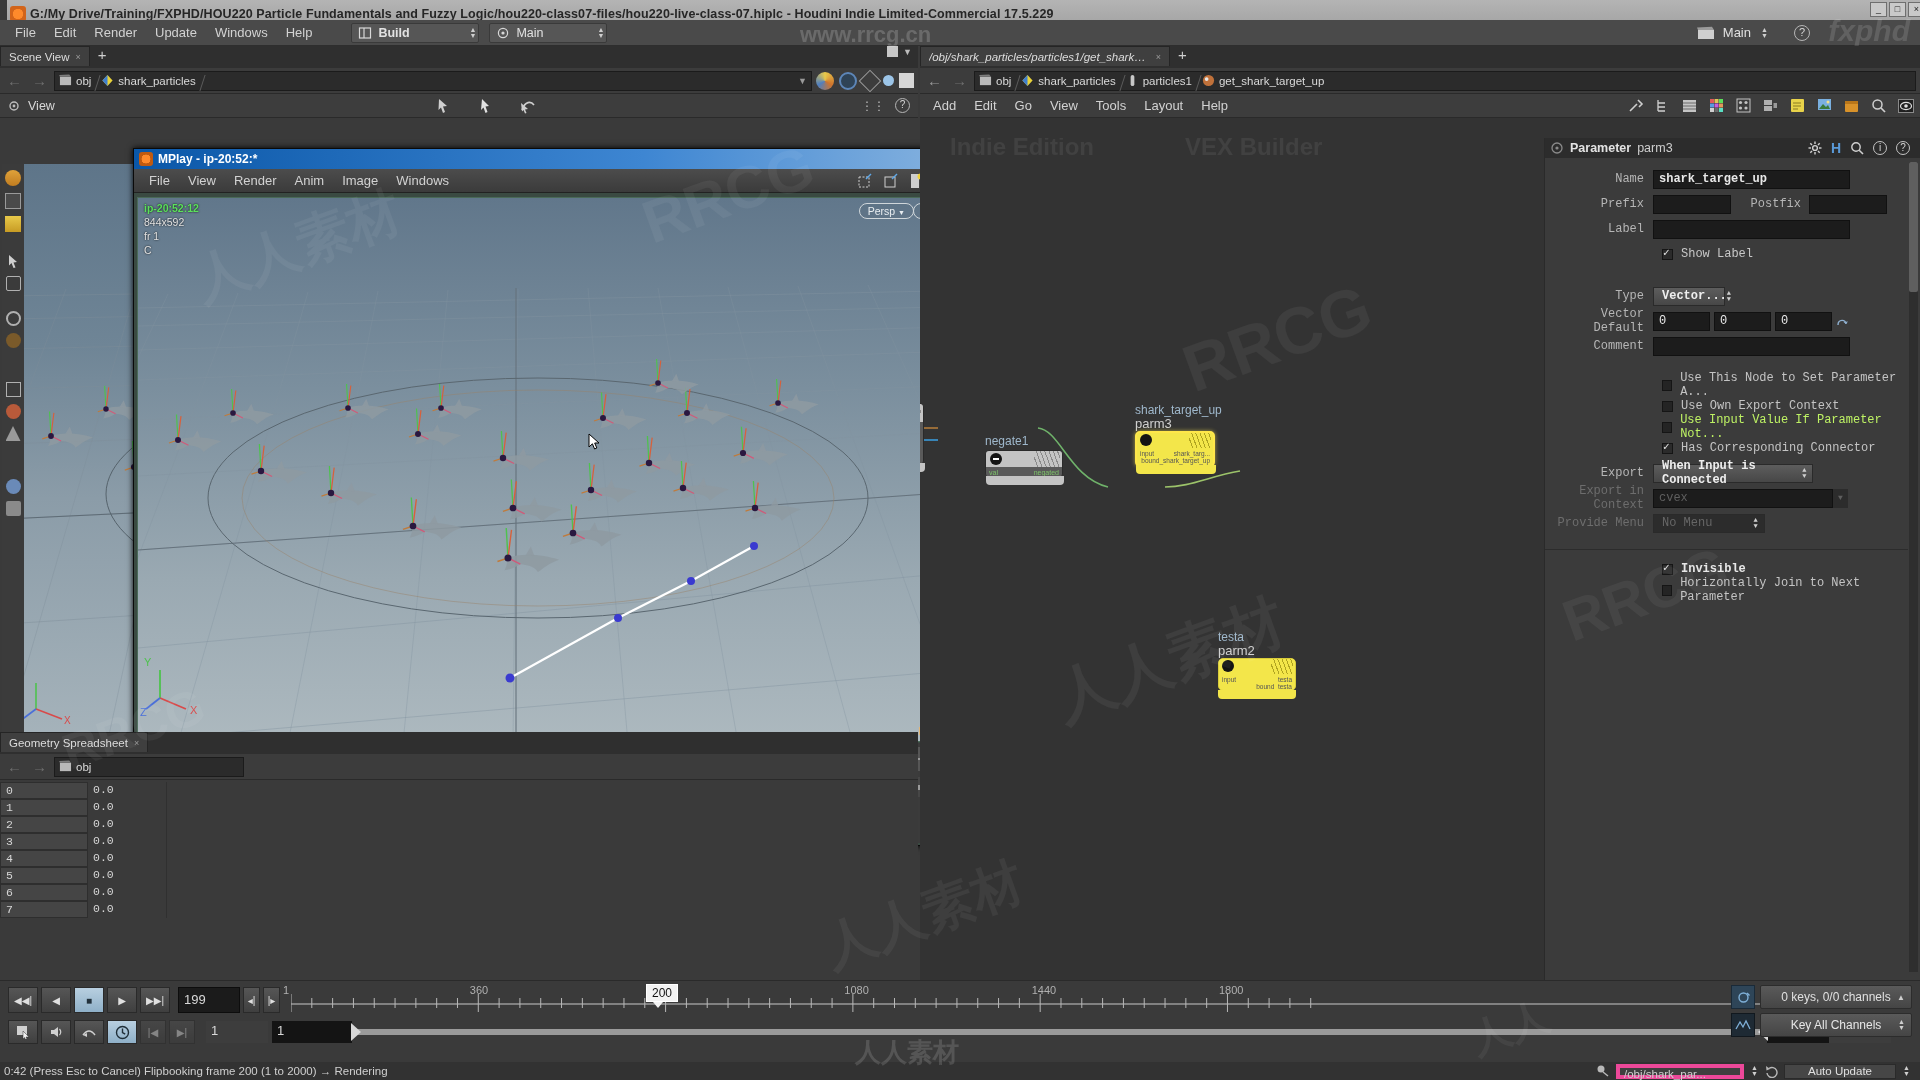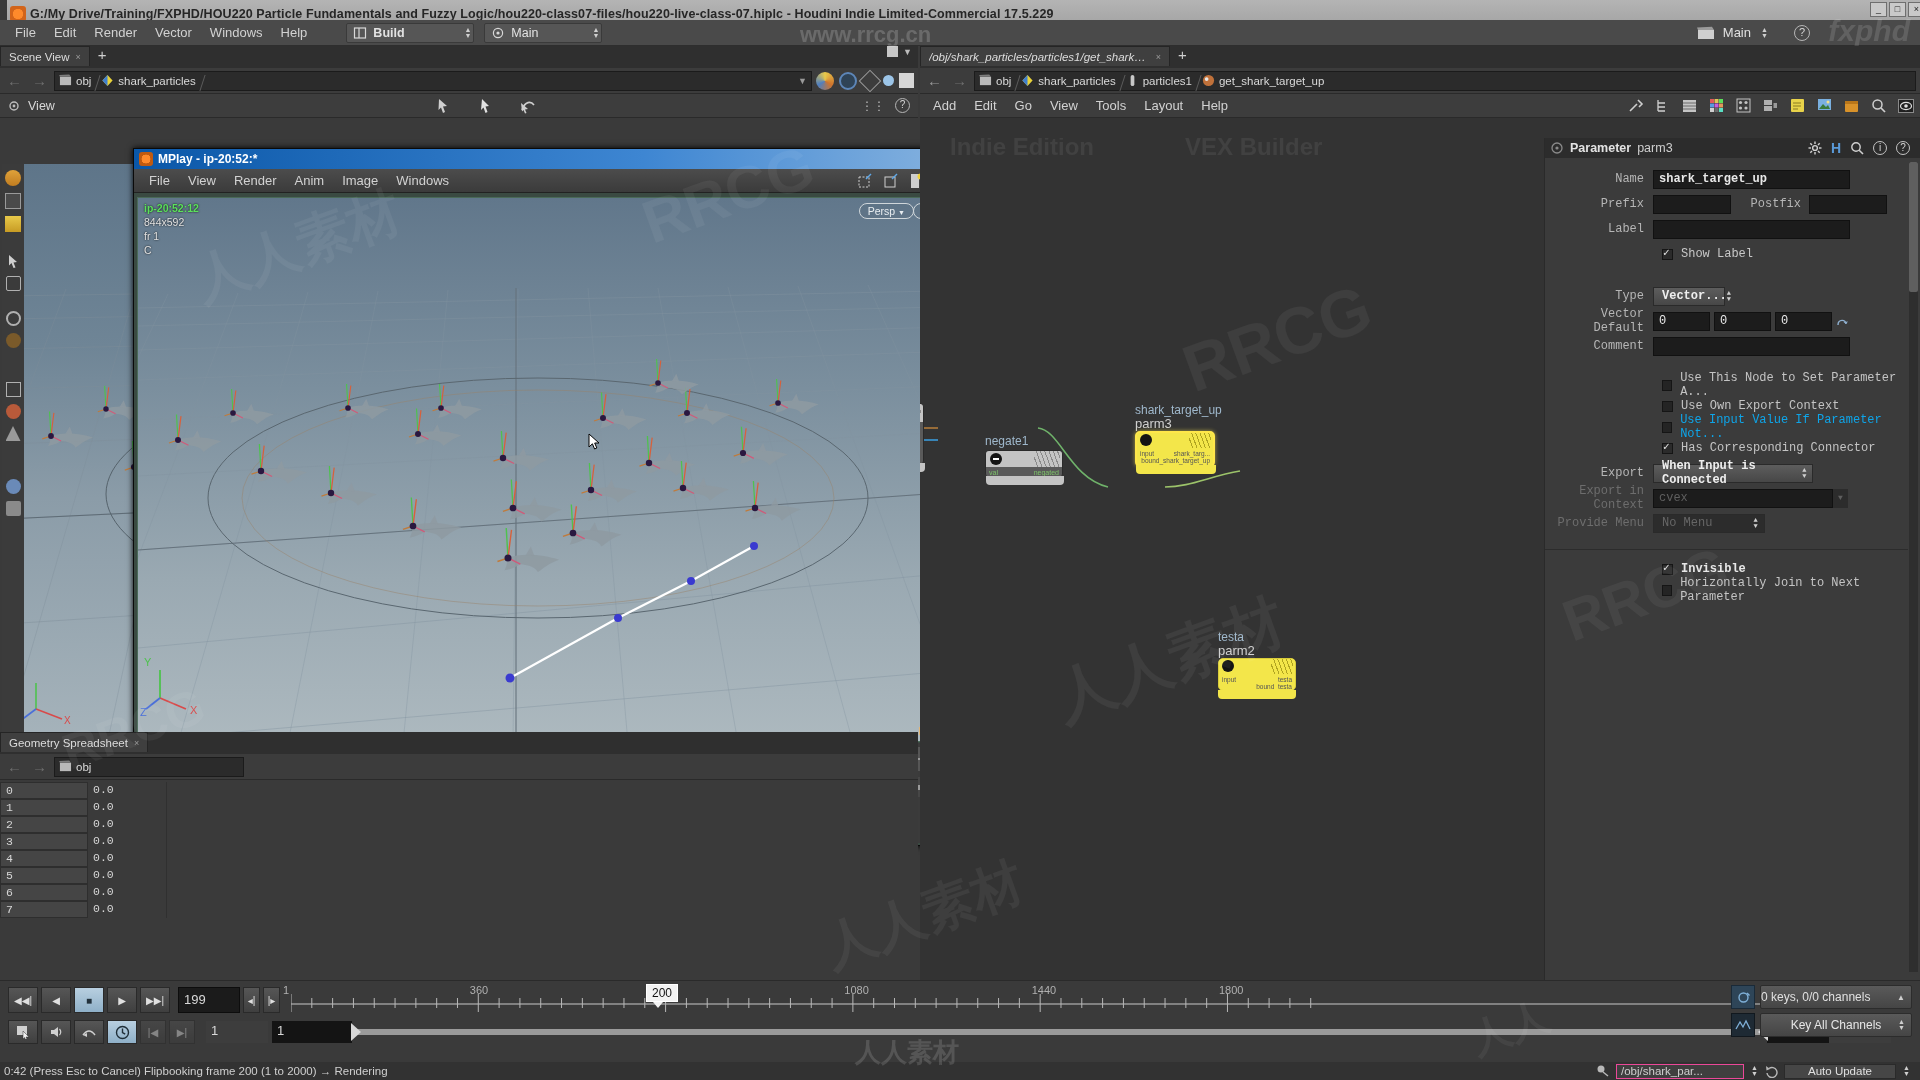--- a/index.html
+++ b/index.html
@@ -147,21 +147,21 @@
       <div>□</div>
       <div>×</div>
     </div>
   </div>
 
   <div id="menubar">
     <div style="width:6px"></div>
     <div class="menu-item">File</div>
     <div class="menu-item">Edit</div>
     <div class="menu-item">Render</div>
-    <div class="menu-item">Vector</div>
+    <div class="menu-item">Update</div>
     <div class="menu-item">Windows</div>
     <div class="menu-item">Help</div>
 
     <div class="dropbox" style="margin-left:30px;width:128px;font-weight:bold;">
       <svg width="14" height="14" viewBox="0 0 14 14" style="margin-left:6px">
         <rect x="1.5" y="2" width="11" height="10" fill="none" stroke="#d8d8d8" stroke-width="1.2"></rect>
         <line x1="6" y1="2" x2="6" y2="12" stroke="#d8d8d8" stroke-width="1.2"></line>
       </svg>
       <div class="lbl">Build</div>
       <div class="spin" style="margin-left:auto">
@@ -1242,21 +1242,21 @@
       <div class="p-row" style="padding-left:117px;height:18px">
         <span class="chk"></span>
         <span style="margin-left:8px;font-size:12px;color:#c4c4c4">Use This Node to Set Parameter A...</span>
       </div>
       <div class="p-row" style="padding-left:117px;height:18px">
         <span class="chk"></span>
         <span style="margin-left:8px;font-size:12px;color:#c4c4c4">Use Own Export Context</span>
       </div>
       <div class="p-row" style="padding-left:117px;height:18px">
         <span class="chk"></span>
-        <span style="margin-left:8px;font-size:12px;color:#0ea5e9">Use Input Value If Parameter Not...</span>
+        <span style="margin-left:8px;font-size:12px;color:#bef264">Use Input Value If Parameter Not...</span>
       </div>
       <div class="p-row" style="padding-left:117px;height:18px">
         <span class="chk on"></span>
         <span style="margin-left:8px;font-size:12px;color:#c4c4c4">Has Corresponding Connector</span>
       </div>
 
       <div class="p-row" style="margin-top:5px">
         <div class="p-label">Export</div>
         <div class="menubtn" style="width:160px">
           <span>When Input is Connected</span>
@@ -1492,21 +1492,21 @@
     </div>
 
     <div style="position:absolute;right:8px;top:4px;display:flex;flex-direction:column;gap:4px;">
       <div style="display:flex;align-items:center;gap:5px;">
         <div style="width:24px;height:24px;background:#2e4558;border:1px solid #1a2a38;display:flex;align-items:center;justify-content:center;">
           <svg width="15" height="15" viewBox="0 0 15 15">
               <circle cx="7.5" cy="7.5" r="4.5" fill="none" stroke="#7fb0d8" stroke-width="1.4"></circle>
               <path d="M11 3 L13.5 5.5" stroke="#7fb0d8" stroke-width="1.4"></path>
             </svg>
         </div>
-        <div class="btn3d" style="width:152px;height:24px;display:flex;align-items:center;
+        <div class="btn3d" style="width:152px;height:24px;display:flex;align-items:center;justify-content:center;
              color:#e0e0e0;font-size:12px;position:relative;">
           <span>0 keys, 0/0 channels</span>
           <span style="position:absolute;right:6px;font-size:8px;color:#cfcfcf;">▲</span>
         </div>
       </div>
       <div style="display:flex;align-items:center;gap:5px;">
         <div style="width:24px;height:24px;background:#1e2a34;border:1px solid #11181e;display:flex;align-items:center;justify-content:center;">
           <svg width="16" height="14" viewBox="0 0 16 14">
               <path d="M1 11 L5 4 L8 9 L11 3 L15 11" stroke="#7fb0d8" stroke-width="1.3" fill="none"></path>
             </svg>
@@ -1523,21 +1523,21 @@
     </div>
   </div>
 
   <div id="statusbar">
     <span>0:42 (Press Esc to Cancel) Flipbooking frame 200 (1 to 2000) → Rendering</span>
     <div style="margin-left:auto;display:flex;align-items:center;gap:5px;padding-right:8px;">
       <svg width="15" height="14" viewBox="0 0 15 14">
         <circle cx="5" cy="5" r="3.5" fill="#b8b8b8"></circle>
           <path d="M7 8 L12 12" stroke="#b8b8b8" stroke-width="1.4"></path>
       </svg>
-      <div style="width:128px;height:15px;background:#3f3f3f;border:1px solid #ec4899;color:#cfcfcf;
+      <div style="width:128px;height:15px;background:#3f3f3f;border:4px solid #ec4899;color:#cfcfcf;
            font-size:11.5px;line-height:13px;padding-left:4px;">/obj/shark_par...</div>
       <div class="spin">
           <span>▲</span>
           <span>▼</span>
         </div>
       <svg width="14" height="13" viewBox="0 0 14 13">
         <path d="M2 8 A5 5 0 1 0 4 3.5" stroke="#b8b8b8" stroke-width="1.4" fill="none"></path>
           <path d="M1 1 L5 4 L1.5 5.5 Z" fill="#b8b8b8"></path>
       </svg>
       <div style="width:112px;height:15px;background:#464646;border:1px solid #2a2a2a;color:#e0e0e0;

